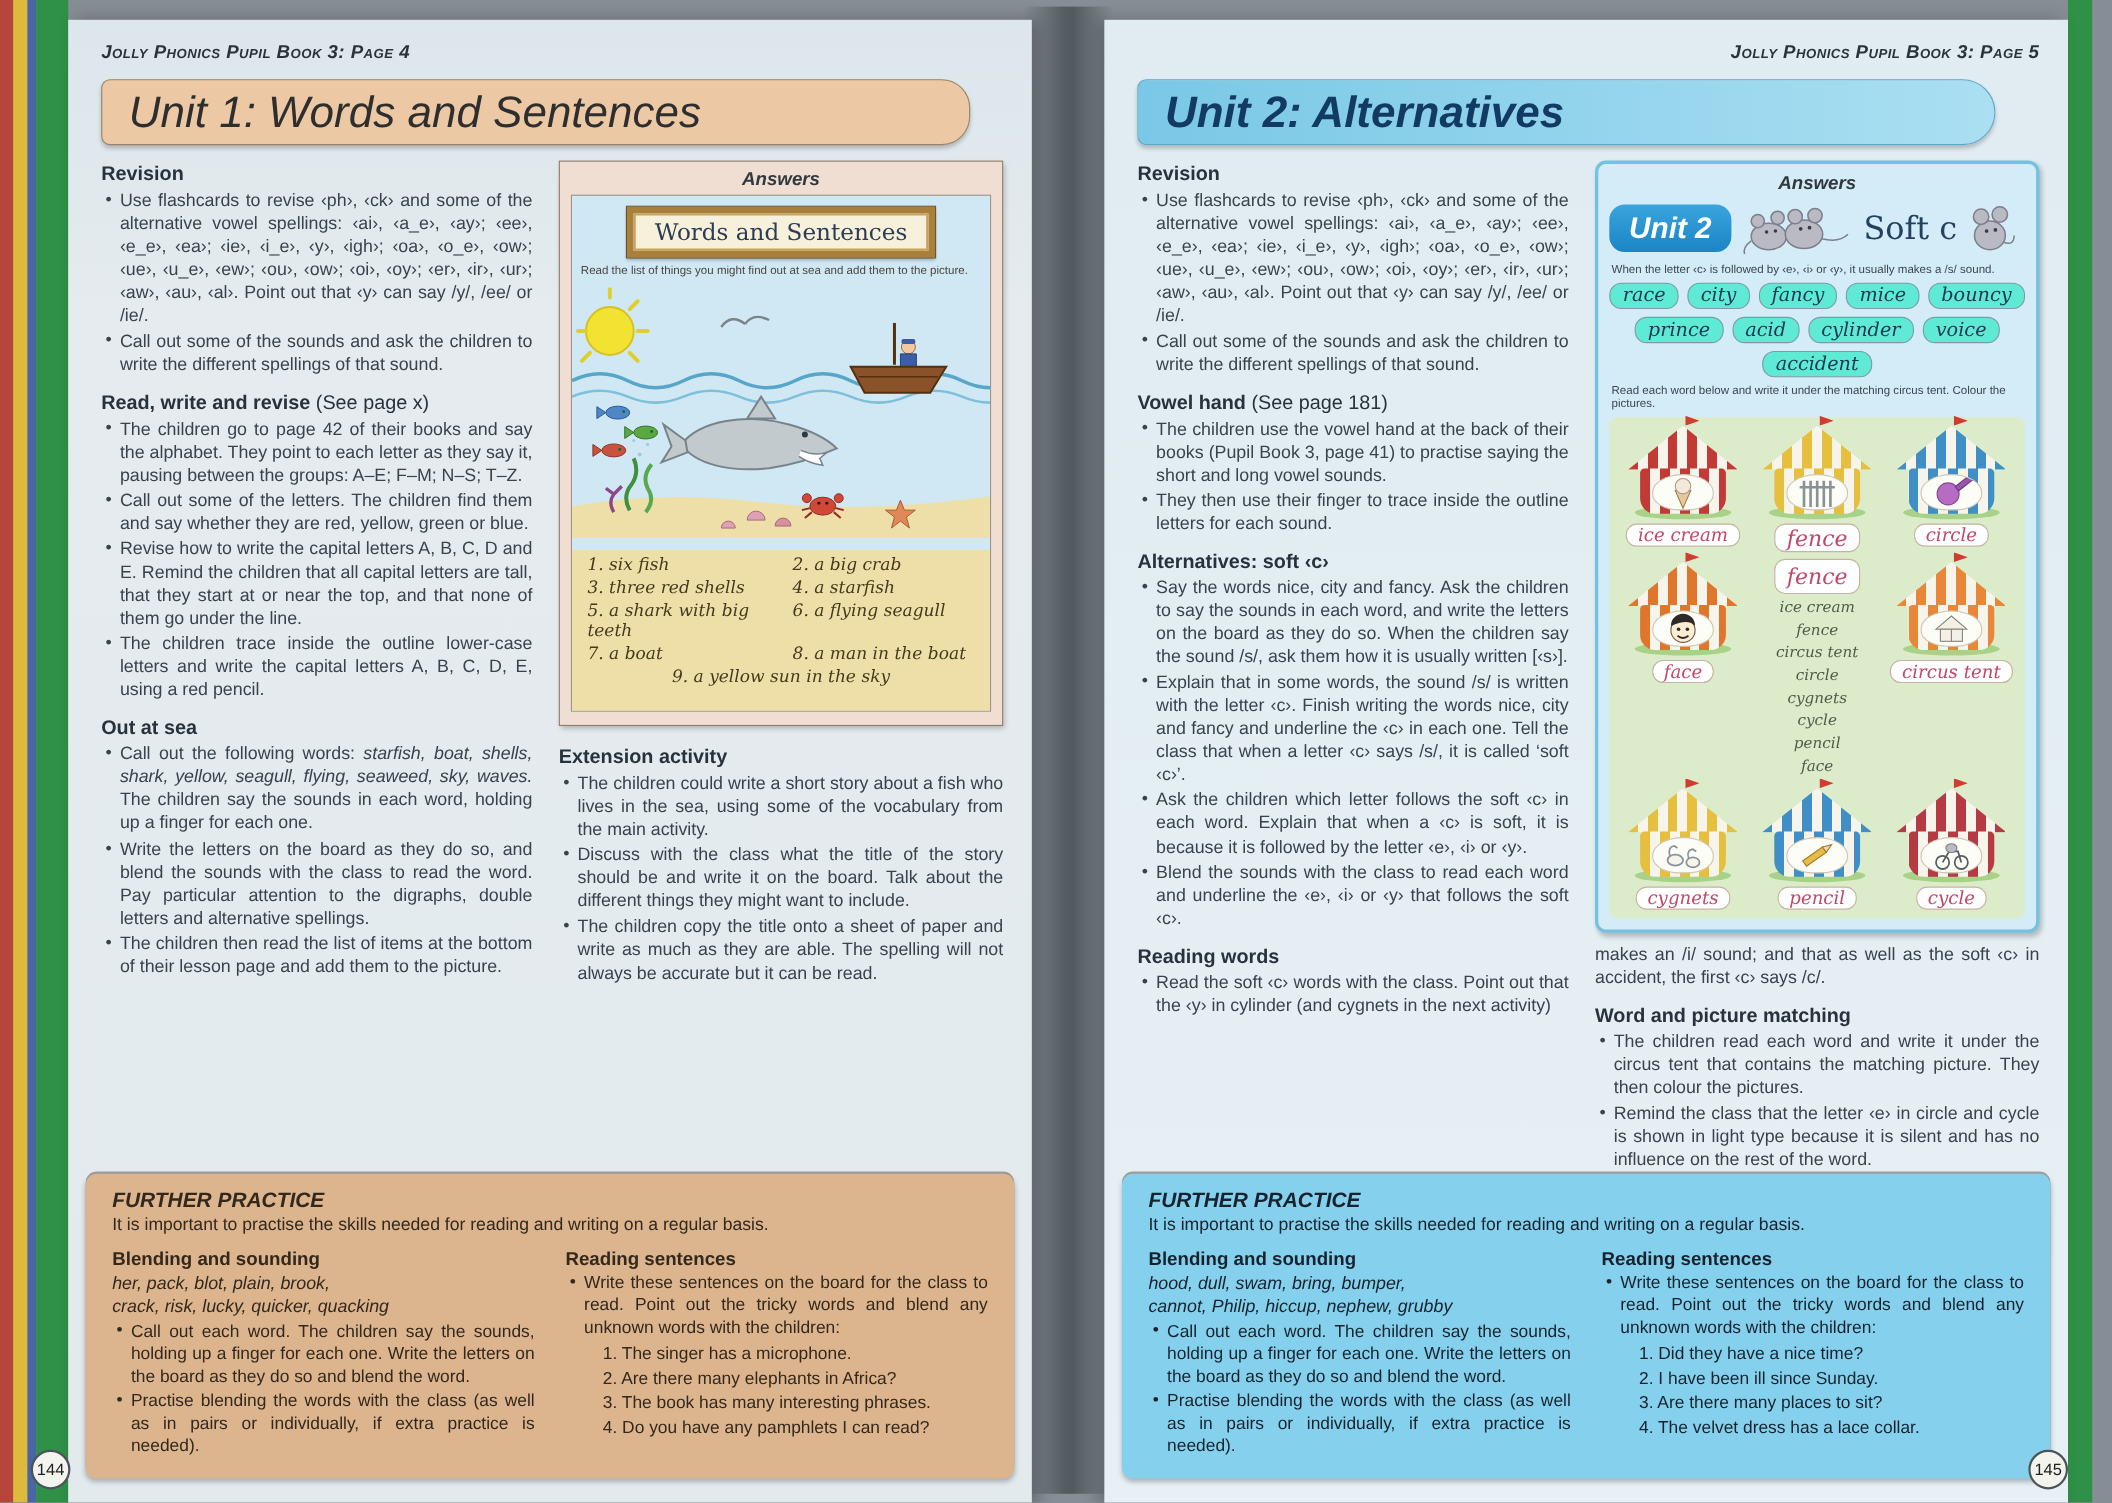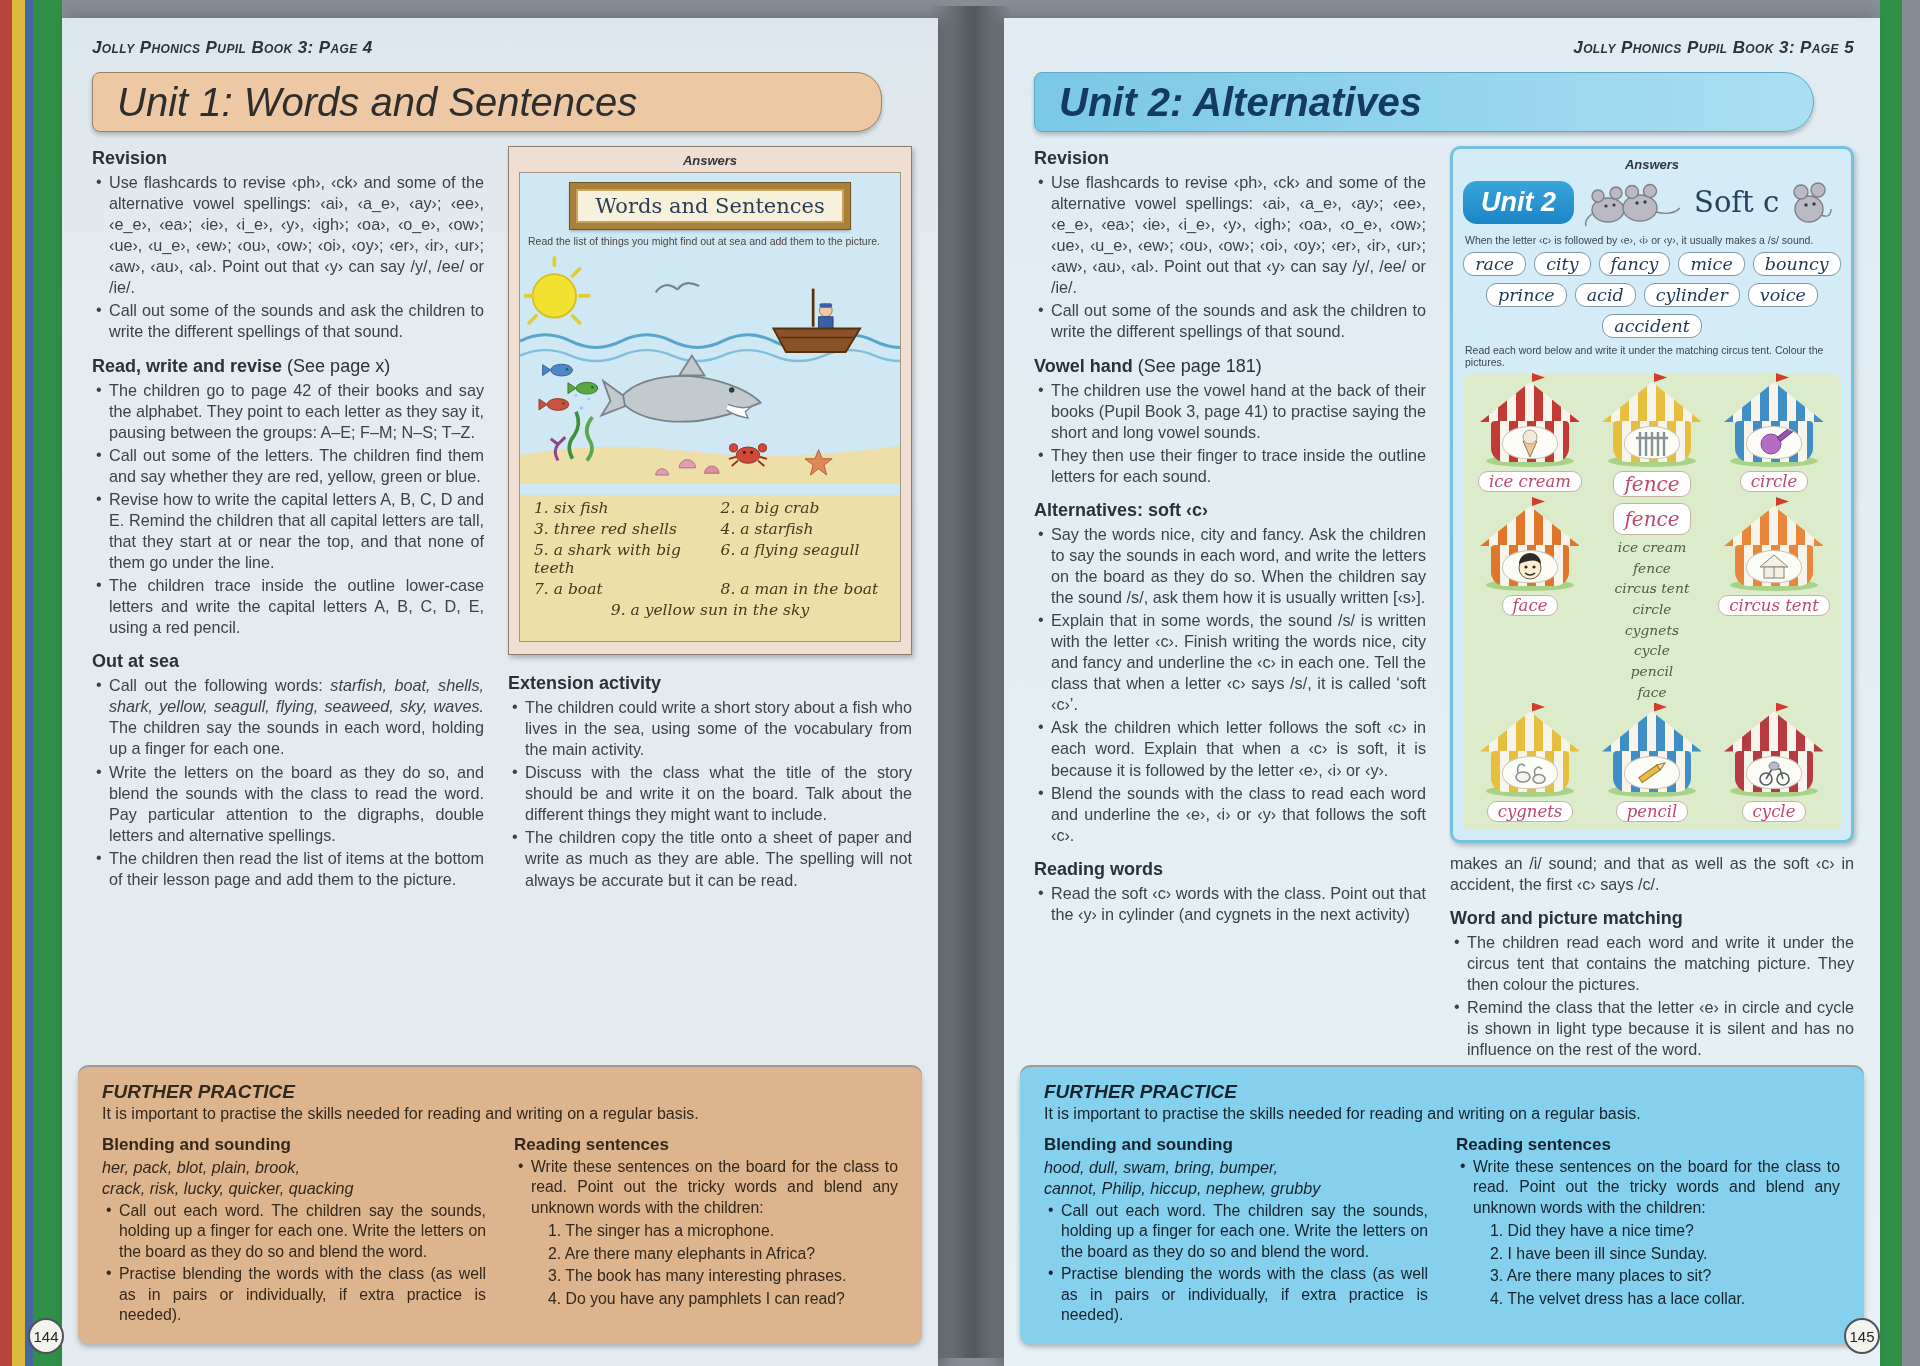--- a/index.html
+++ b/index.html
@@ -39,21 +39,21 @@
   h3 { font-size:18px; color:#28323c; margin:13px 0 3px; }
   h3 .note { font-weight:normal; }
   h3:first-child { margin-top:2px; }
   ul { list-style:none; padding-left:17px; }
   li { position:relative; margin-bottom:2px; font-size:16.2px; line-height:1.3; text-align:justify; }
   li::before { content:"\2022"; position:absolute; left:-13px; top:-1px; }
   .it { font-style:italic; }
 
   
   .ansbox { background:#f0ded2; border:1.5px solid #8d7d6f; padding:6px 10px 12px; box-shadow:2px 3px 5px rgba(0,0,0,.25); }
-  .ans-label { text-align:center; font-weight:bold; font-style:italic; font-size:13px; color:#30383e; margin-bottom:4px; }
+  .ans-label { text-align:center; font-weight:bold; font-style:italic; font-size:17px; color:#30383e; margin-bottom:4px; }
   .anspic { background:#cfe8f4; border:1px solid #a39385; position:relative; }
   .plaque { margin:10px auto 2px; width:280px; background:#f7f0da; border:6px solid #a8803c; outline:1px solid #6e5426;
             box-shadow:0 2px 3px rgba(0,0,0,.3), inset 0 0 0 2px #c8a35c; text-align:center; padding:5px 4px;
             font-family:"DejaVu Serif",serif; font-size:21px; color:#2c3c55; }
   .pic-instr { font-size:10.5px; color:#4c4640; padding:4px 8px 0; }
   .sea-svg { display:block; width:100%; height:248px; }
   .anslist { background:#eedfa8; padding:4px 14px 22px; font-family:"DejaVu Serif",serif; font-style:italic;
              font-size:15.5px; color:#45391d; display:grid; grid-template-columns:53% 47%; row-gap:3px; }
   .anslist .full { grid-column:1 / span 2; text-align:center; }
 
@@ -78,21 +78,21 @@
   .pn-right { left:1844px; top:1318px; }
 
   
   .r-ansbox { background:#d3ecf8; border:3px solid #74c2e2; border-radius:10px; padding:8px 10px 10px; box-shadow:2px 3px 5px rgba(0,0,0,.22); }
   .r-top { display:flex; align-items:center; gap:8px; }
   .unit-badge { background:linear-gradient(180deg,#3aa4dc,#1b85c6); color:#fff; font-weight:bold; font-style:italic;
                 font-size:27px; padding:6px 18px; border-radius:14px;text-align:center; }
   .softc { font-family:"DejaVu Serif",serif; font-size:29px; color:#24425f; white-space:nowrap; }
   .rule { font-size:10.5px; color:#3c4650; margin:6px 2px 6px; }
   .pills { display:flex; flex-wrap:wrap; gap:7px 8px; justify-content:center; margin-bottom:6px; }
-  .pill { border:1.5px solid #7e9aa8; border-radius:11px; background:#ffffff; padding:1px 11px;
+  .pill { border:1.5px solid #7e9aa8; border-radius:11px; background:#5eead4; padding:1px 11px;
           font-family:"DejaVu Serif",serif; font-style:italic; font-size:17.5px; color:#1e3852; }
   .tents { background:#dcecca; border-radius:8px; padding:3px 6px 8px; display:grid; grid-template-columns:1fr 1fr 1fr; row-gap:4px; }
   .tent-cell { display:flex; flex-direction:column; align-items:center; }
   .tent { width:104px; height:92px; position:relative; }
   .flag { position:absolute; left:54px; top:-4px; width:13px; height:9px; background:#d23c30; clip-path:polygon(0 0,100% 50%,0 100%); }
   .grass { position:absolute; left:8px; right:8px; bottom:2px; height:12px; background:#a9d289; border-radius:50%; }
   .roof { position:absolute; left:2px; right:2px; top:5px; height:40px; clip-path:polygon(50% 0,100% 100%,0 100%); }
   .tbody { position:absolute; left:13px; right:13px; top:44px; height:41px; border-radius:4px 4px 14px 14px; }
   .door { position:absolute; left:50%; top:49px; transform:translateX(-50%); width:56px; height:33px; background:#fdfdf7;
           border:1px solid #cfc6b4; border-radius:50% 50% 44% 44%; display:flex; align-items:center; justify-content:center; overflow:hidden; }

